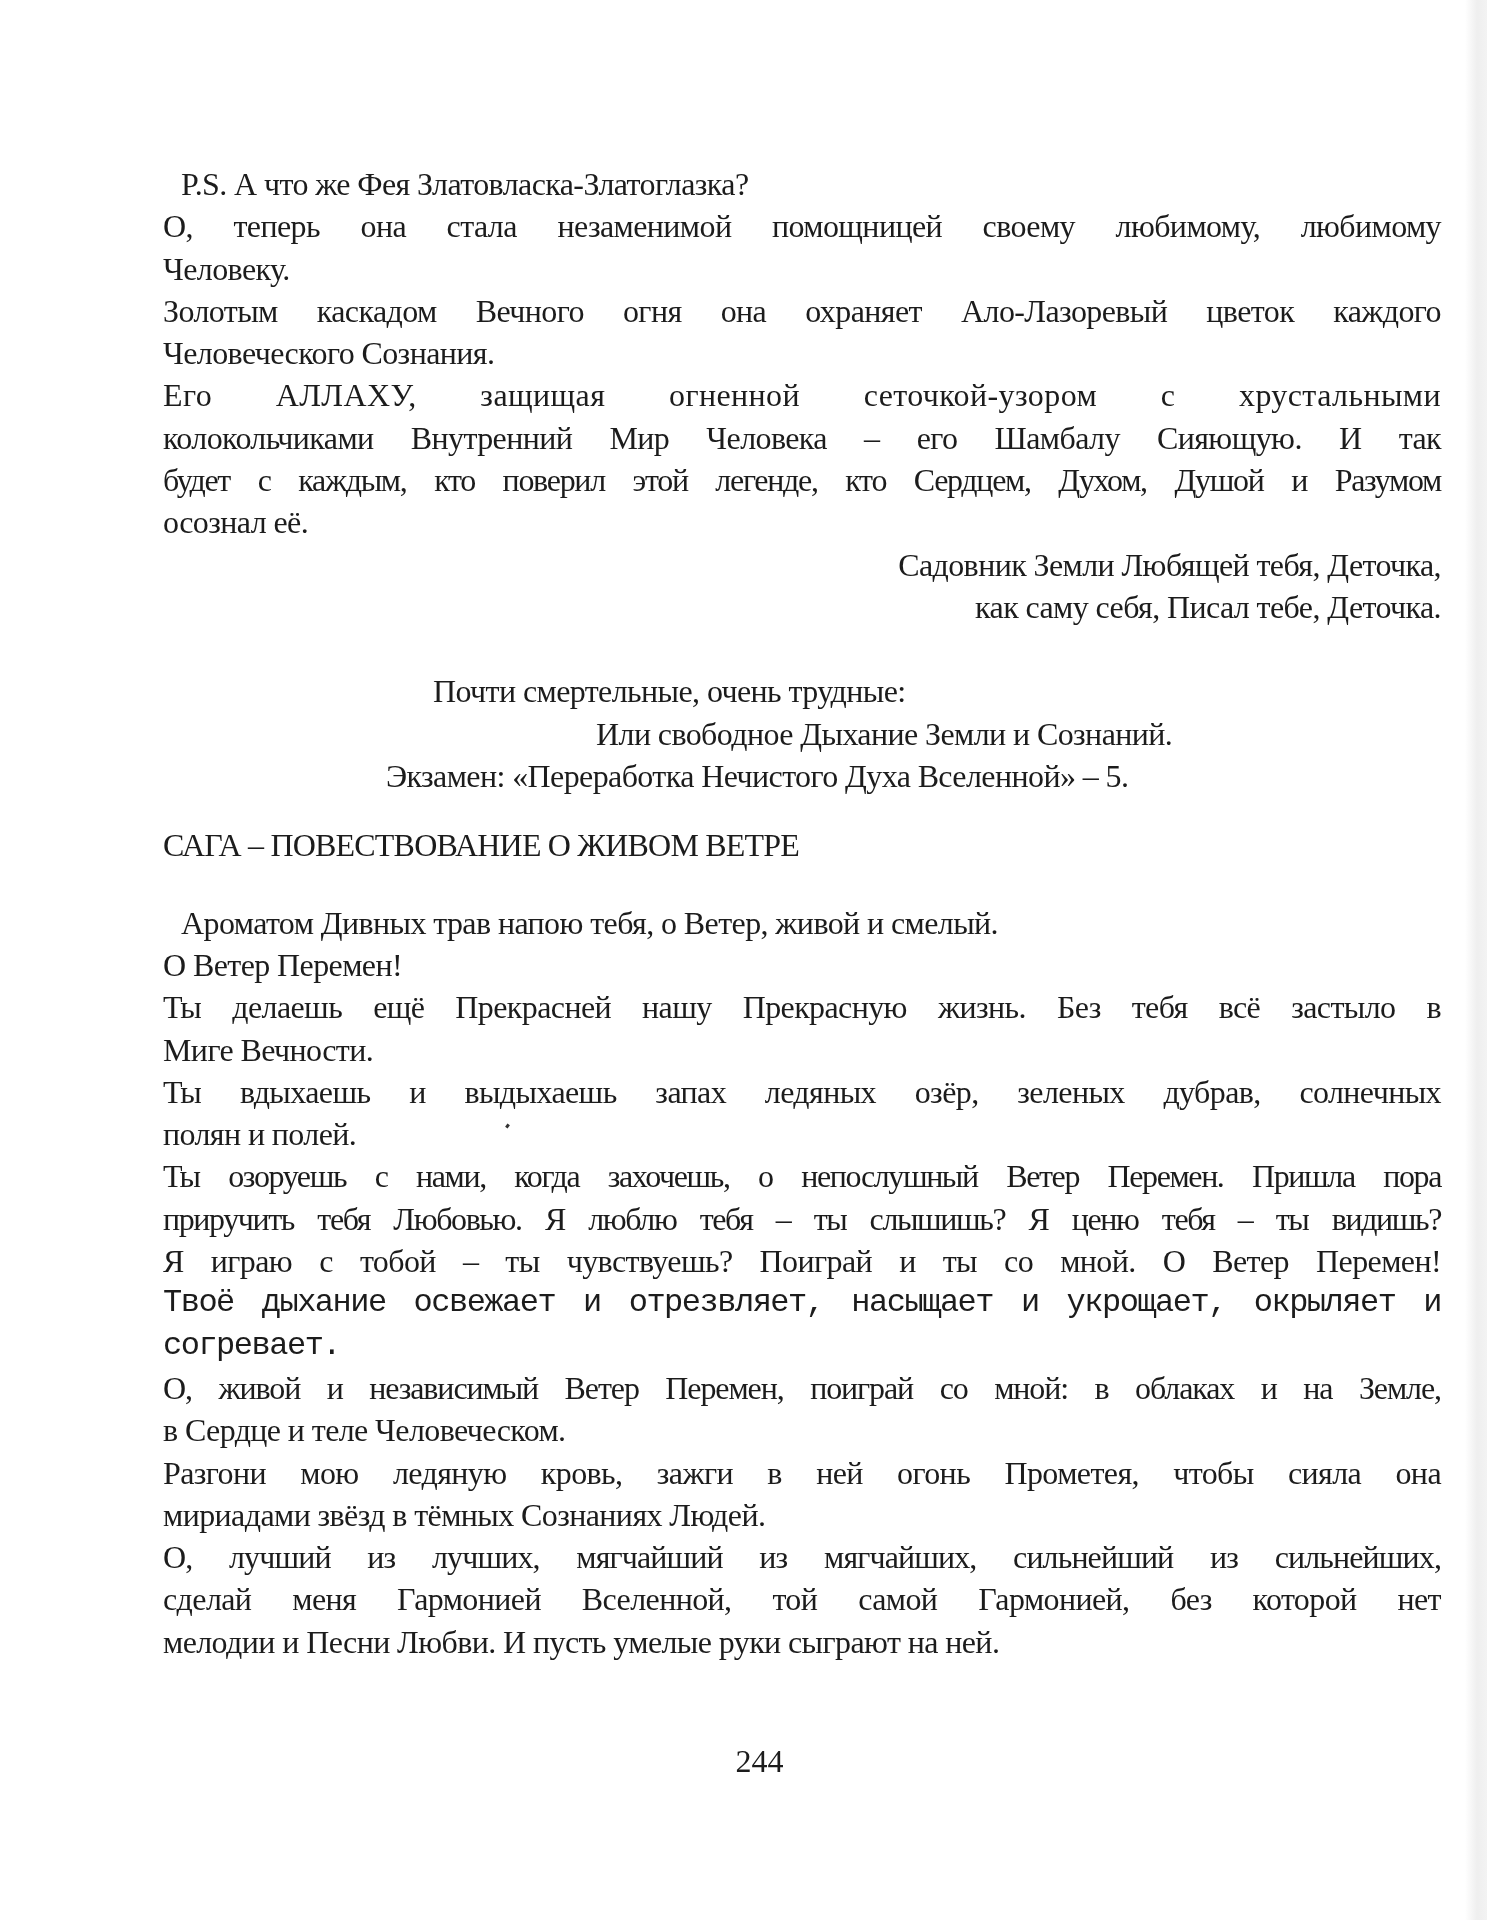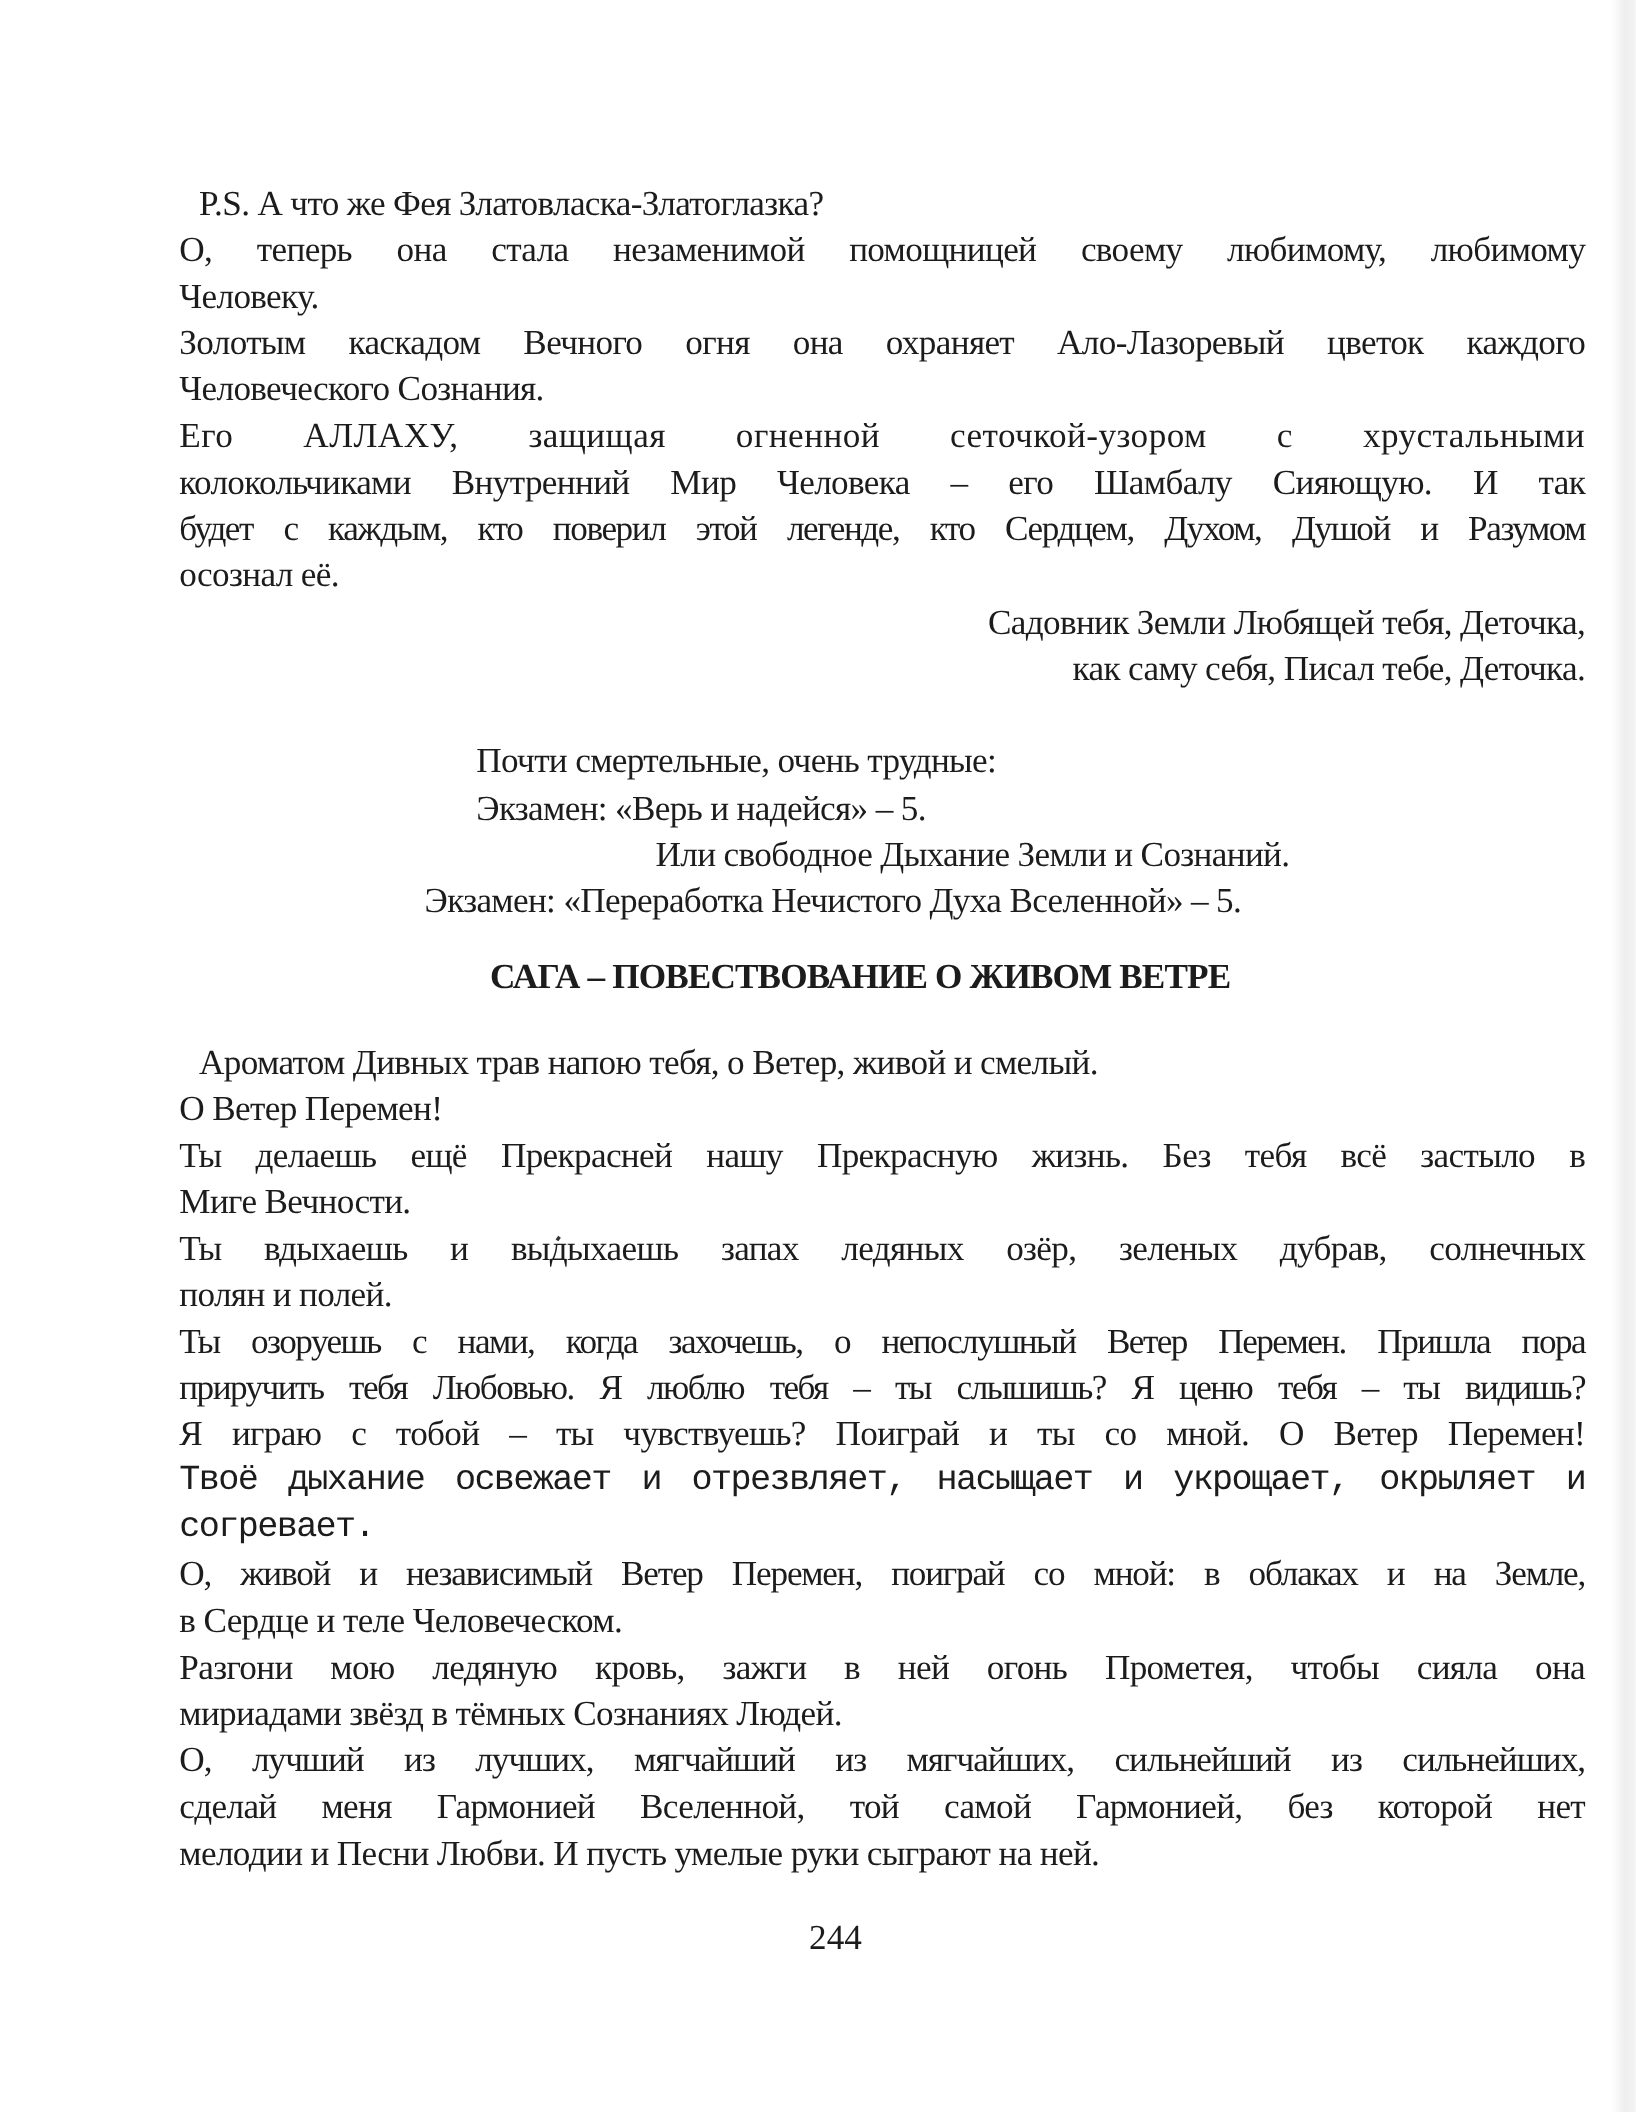--- a/index.html
+++ b/index.html
@@ -44,22 +44,21 @@
     .right { text-align: right; }
     .sig1 { margin-top: 0; }
     .exams {
       margin-top: 42px;
     }
     .ex-a { padding-left: 270px; }
     .ex-b { padding-left: 433px; }
     .ex-c { padding-left: 223px; }
     .heading {
       margin-bottom: 36px;
-      text-align: center;
-      font-weight: bold;
+      font-weight: normal;
       font-size: 32px;
       line-height: 42px;
       letter-spacing: -0.8px;
       padding-right: 40px;
     }
     .page-number {
       position: absolute;
       left: 0;
       width: 1487px;
       top: 1740px;
@@ -95,21 +94,20 @@
     <div class="line just" style="letter-spacing:0.4px;">Его АЛЛАХУ, защищая огненной сеточкой-узором с хрустальными</div>
     <div class="line just">колокольчиками Внутренний Мир Человека – его Шамбалу Сияющую. И так</div>
     <div class="line just" style="letter-spacing:-1.3px;">будет с каждым, кто поверил этой легенде, кто Сердцем, Духом, Душой и Разумом</div>
     <div class="line">осознал её.</div>
     <div class="line right sig1">Садовник Земли Любящей тебя, Деточка,</div>
     <div class="line right">как саму себя, Писал тебе, Деточка.</div>
   </div>
 
   <div class="exams">
     <div class="line ex-a">Почти смертельные, очень трудные:</div>
-    <div class="line ex-a">Экзамен: «Верь и надейся» – 5.</div>
     <div class="line ex-b">Или свободное Дыхание Земли и Сознаний.</div>
     <div class="line ex-c">Экзамен: «Переработка Нечистого Духа Вселенной» – 5.</div>
   </div>
 
   <h2 class="heading">САГА – ПОВЕСТВОВАНИЕ О ЖИВОМ ВЕТРЕ</h2>
 
   <div>
     <div class="line indent">Ароматом Дивных трав напою тебя, о Ветер, живой и смелый.</div>
     <div class="line">О Ветер Перемен!</div>
     <div class="line just">Ты делаешь ещё Прекрасней нашу Прекрасную жизнь. Без тебя всё застыло в</div>

